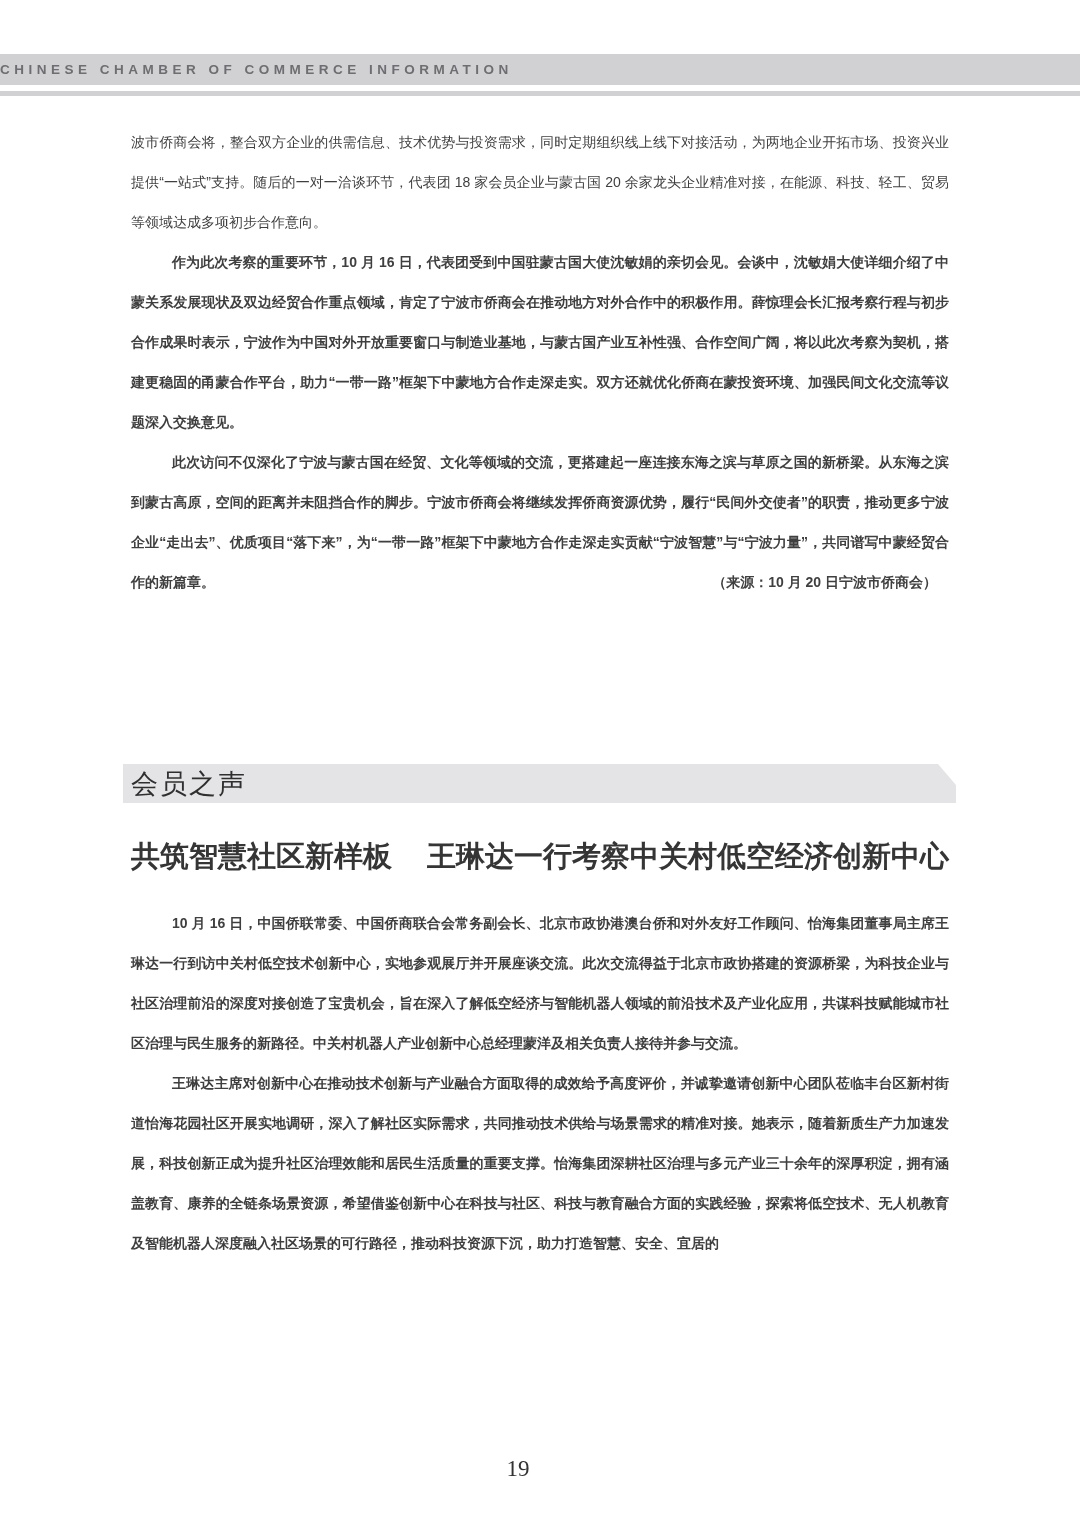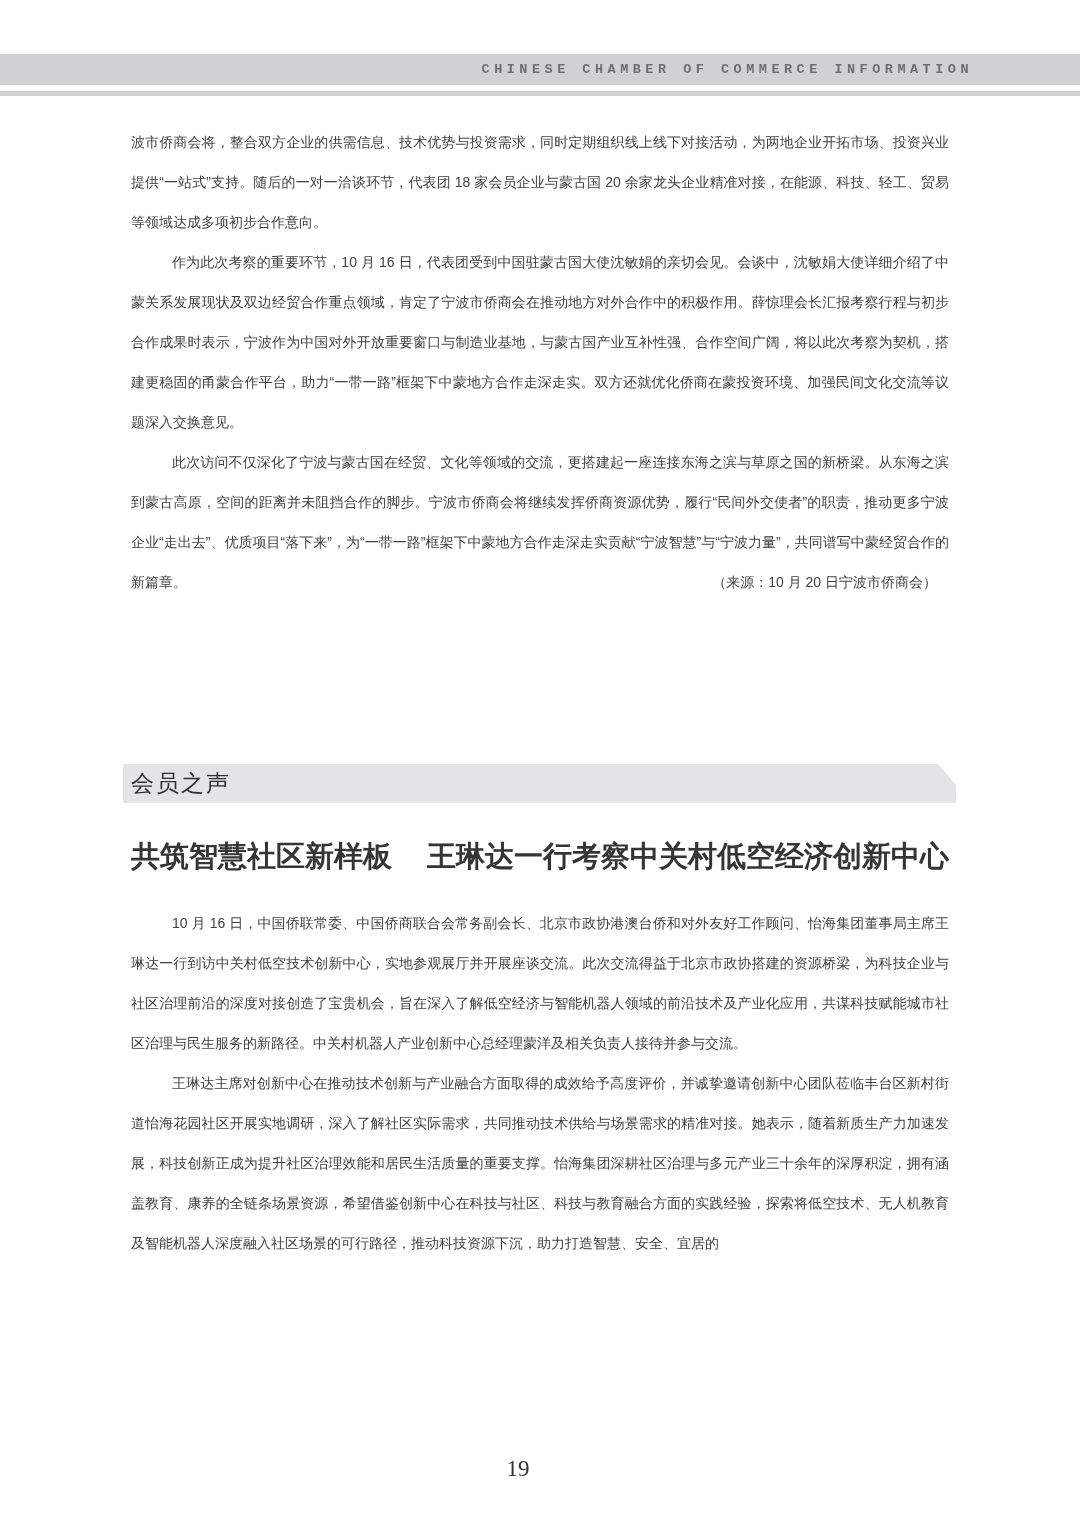--- a/index.html
+++ b/index.html
@@ -11,57 +11,57 @@
     overflow:hidden;
   }
 
   
   .band-main {
     position:absolute; top:54px; left:0; width:1080px; height:31px;
     background:#d1d1d3;
   }
   .band-label {
     display:block; width:100%; height:31px; line-height:32px;
-    text-align:right; padding-right:107px; box-sizing:border-box;
+    padding-right:107px; box-sizing:border-box;
     font-size:13.5px; font-weight:bold; letter-spacing:4.5px;
     color:#6e6e72;
-    font-family:Liberation Mono, monospace;
+    font-family:Liberation Sans, sans-serif;
   }
   .band-thin {
     position:absolute; top:91px; left:0; width:1080px; height:5px;
     background:#d1d1d3;
   }
 
   
   .textblock {
     position:absolute; left:131px; width:818px;
     font-size:14px; line-height:40px; color:#3f3f3f;
     text-align:justify;
   }
   .textblock-1 { top:122px; }
   .textblock-2 { top:903px; }
   .para { margin:0; }
-  .para.indent { text-indent:41px; }
+  .para.indent { text-indent:41px;font-weight:bold; }
   .para-with-source { position:relative; }
   .source-note {
     position:absolute; right:12px; bottom:0;
     background:#ffffff; padding-left:10px;
     white-space:nowrap;
   }
 
   
   .section-banner {
     position:absolute; top:764px; left:123px; width:833px; height:39px;
     background:#e4e4e6;
     clip-path:polygon(0 0, calc(100% - 18px) 0, 100% 21px, 100% 100%, 0 100%);
   }
   .section-banner-label {
     display:block; margin-left:8px; height:39px; line-height:40px;
     font-family:"Liberation Serif", serif;
-    font-size:23px; color:#2f2f2f; letter-spacing:2px;
+    font-size:27px; color:#2f2f2f; letter-spacing:2px;
   }
 
   
   .article-title {
     position:absolute; top:838px; left:131px; width:818px;
     display:flex; justify-content:space-between; align-items:baseline;
     font-size:29px; font-weight:bold; color:#353535;
     line-height:36px;
   }
   .article-title span { white-space:nowrap;text-align:right; }

